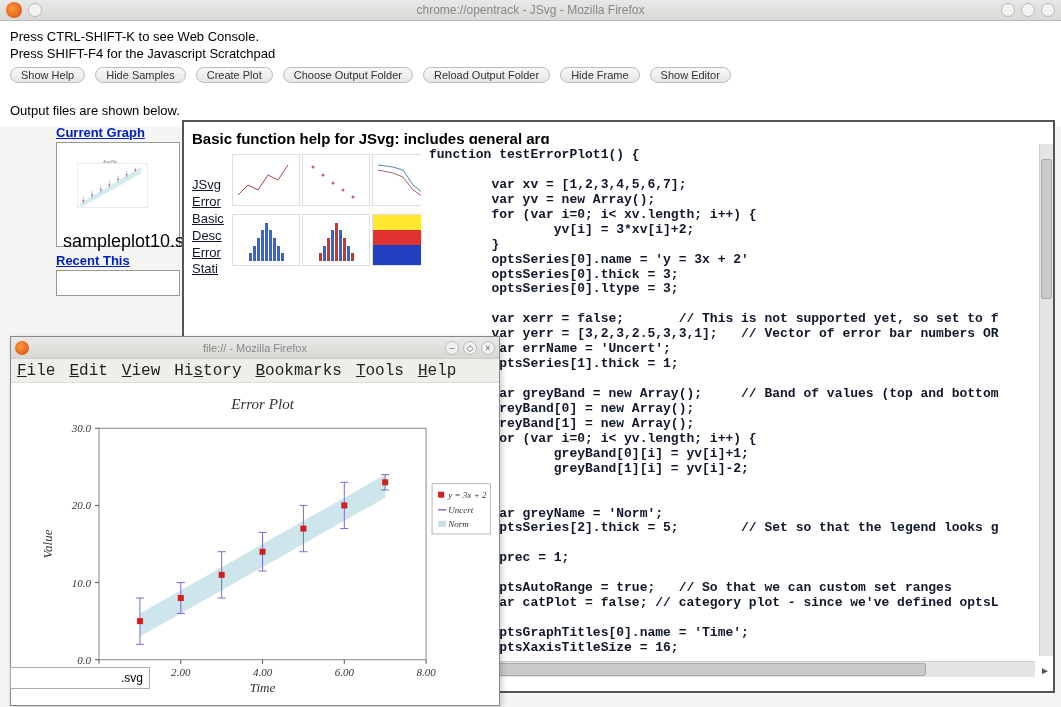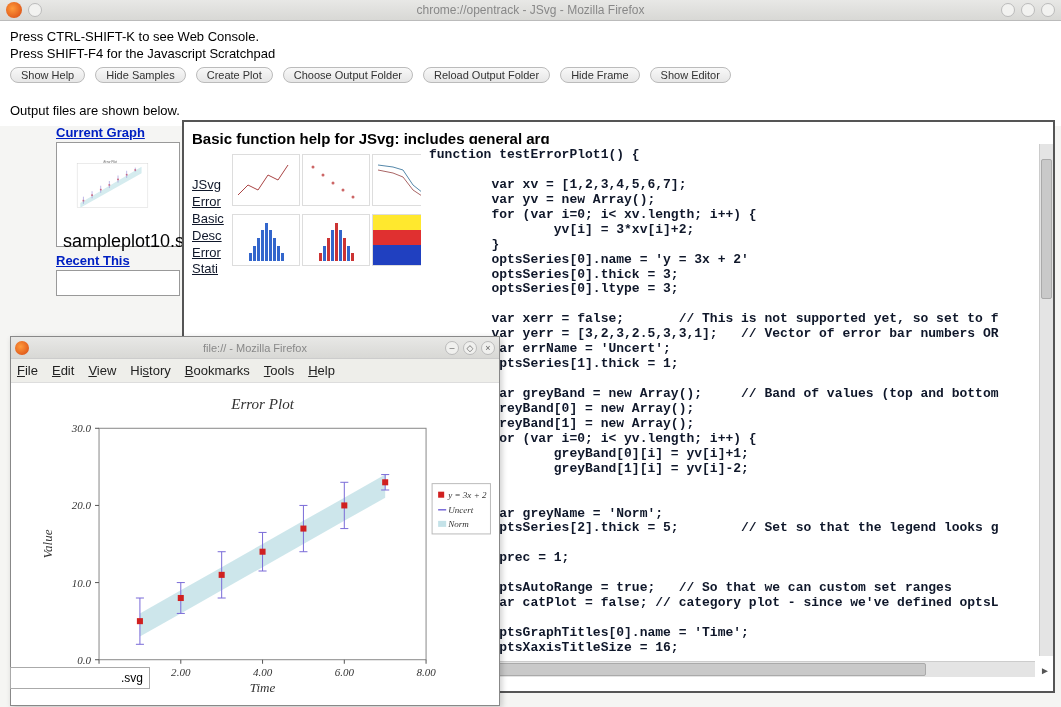--- a/index.html
+++ b/index.html
@@ -47,21 +47,21 @@
 .hscroll .arr { position: absolute; top: 0; width: 16px; height: 16px; display:flex; align-items:center; justify-content:center; font-size:10px; color:#555; }
 
 
 .popup { position: absolute; left: 10px; top: 296px; width: 490px; height: 370px; background: #f5f5f3; border: 1px solid #888; box-shadow: 2px 2px 6px rgba(0,0,0,0.2); margin-top: 40px; }
 .popup .p-titlebar { height: 22px; background: linear-gradient(#e8e8e6, #d8d8d5); display: flex; align-items: center; padding: 0 4px; border-bottom:1px solid #ccc; position: relative; }
 .popup .p-titlebar .ff-icon { width: 14px; height: 14px; background: radial-gradient(circle at 40% 40%, #ff9a3c, #d64510); border-radius: 50%; margin-right: 4px; }
 .popup .p-title { position: absolute; left: 50%; transform: translateX(-50%); color: #888; font-size: 11px; }
 .popup .p-btns { margin-left: auto; display: flex; gap: 4px; }
 .popup .p-btns .pb { width: 14px; height: 14px; border-radius: 50%; background: #f0f0ee; border: 1px solid #bbb; display:flex; align-items:center; justify-content:center; font-size:9px; color:#666; }
 .popup .menubar { height: 24px; background: #eeeeea; display: flex; align-items: center; padding: 0 6px; gap: 14px; border-bottom: 1px solid #ddd; }
-.popup .menubar span { font-size: 13px; color: #222; cursor: pointer; }
+.popup .menubar span { font-size: 16px; color: #222; cursor: pointer; font-family: Liberation Mono, monospace; }
 .popup .menubar span u { text-decoration: underline; }
 .popup .plot-area { background: #fff; width: 100%; height: calc(100% - 46px); position: relative; }
 
 
 .fname-box { position: absolute; left: 10px; bottom: 18px; width: 140px; height: 22px; border: 1px solid #aaa; background: #fff; display: flex; align-items: center; justify-content: flex-end; padding: 0 6px; font-size: 12px; }
 
 
 .bars { display:flex; align-items:flex-end; height:100%; padding:4px 2px; gap:1px; justify-content:center; }
 .bars div { width:3px; }
 </style>

